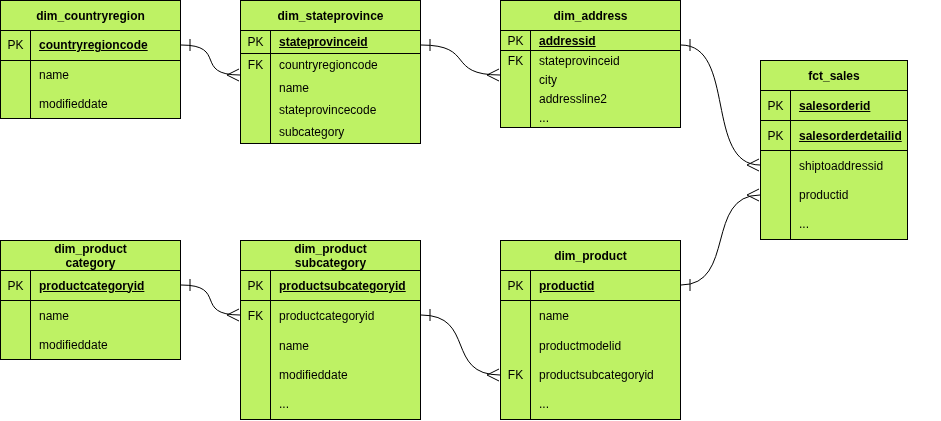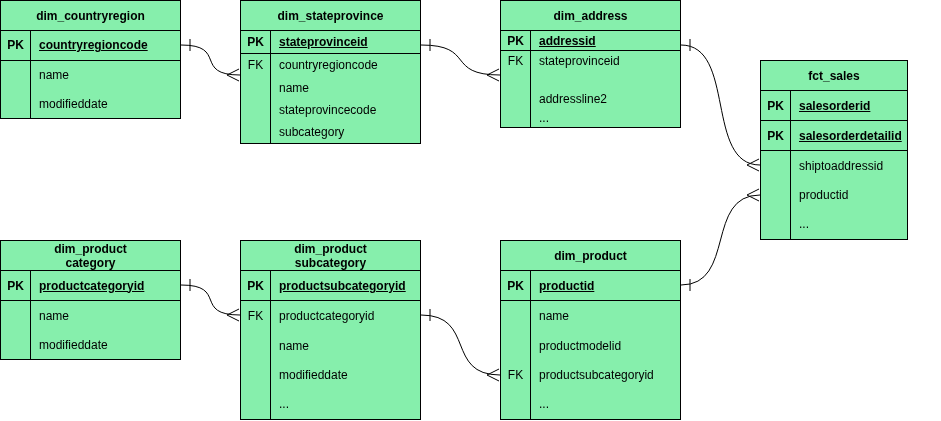--- a/index.html
+++ b/index.html
@@ -19,21 +19,21 @@
     position: absolute;
     left: 0;
     top: 0;
     width: 941px;
     height: 421px;
   }
   .table {
     position: absolute;
     box-sizing: border-box;
     border: 1px solid #000000;
-    background: #86efac;
+    background: #bef264;
     display: flex;
     flex-direction: column;
     font-size: 12px;
     color: #000000;
   }
   .title {
     box-sizing: border-box;
     height: 30px;
     flex: 0 0 30px;
     border-bottom: 1px solid #000000;
@@ -61,21 +61,21 @@
   }
   .key {
     box-sizing: border-box;
     flex: 0 0 30px;
     width: 30px;
     border-right: 1px solid #000000;
     display: flex;
     align-items: center;
     justify-content: center;
   }
-  .key.bold { font-weight: bold; }
+  .key.bold { font-weight: normal; }
   .name {
     flex: 1;
     display: flex;
     align-items: center;
     padding-left: 8px;
   }
   .name.pkname {
     font-weight: bold;
     text-decoration: underline;
   }
@@ -165,20 +165,21 @@
         <div class="row pk">
           <div class="key bold">PK</div>
           <div class="name pkname">addressid</div>
         </div>
         <div class="row">
           <div class="key">FK</div>
           <div class="name">stateprovinceid</div>
         </div>
         <div class="row">
           <div class="key"></div>
+          <div class="name">city</div>
         </div>
         <div class="row">
           <div class="key"></div>
           <div class="name">addressline2</div>
         </div>
         <div class="row">
           <div class="key"></div>
           <div class="name">...</div>
         </div>
       </div>

